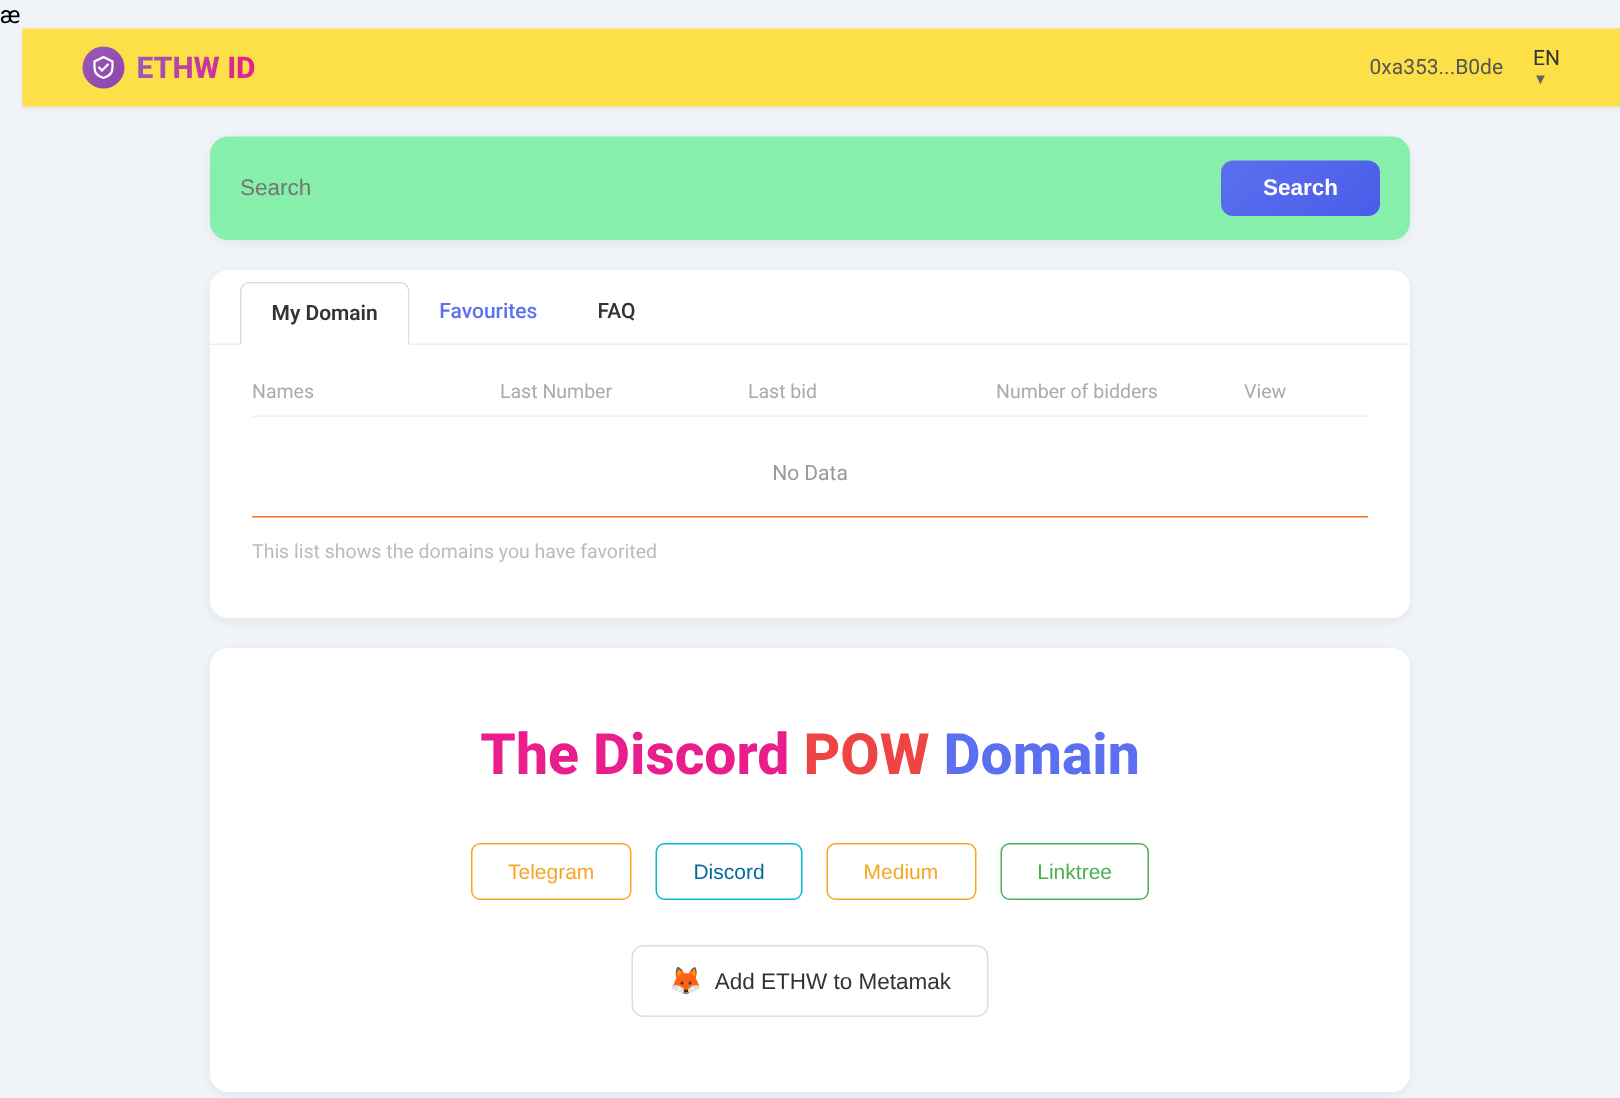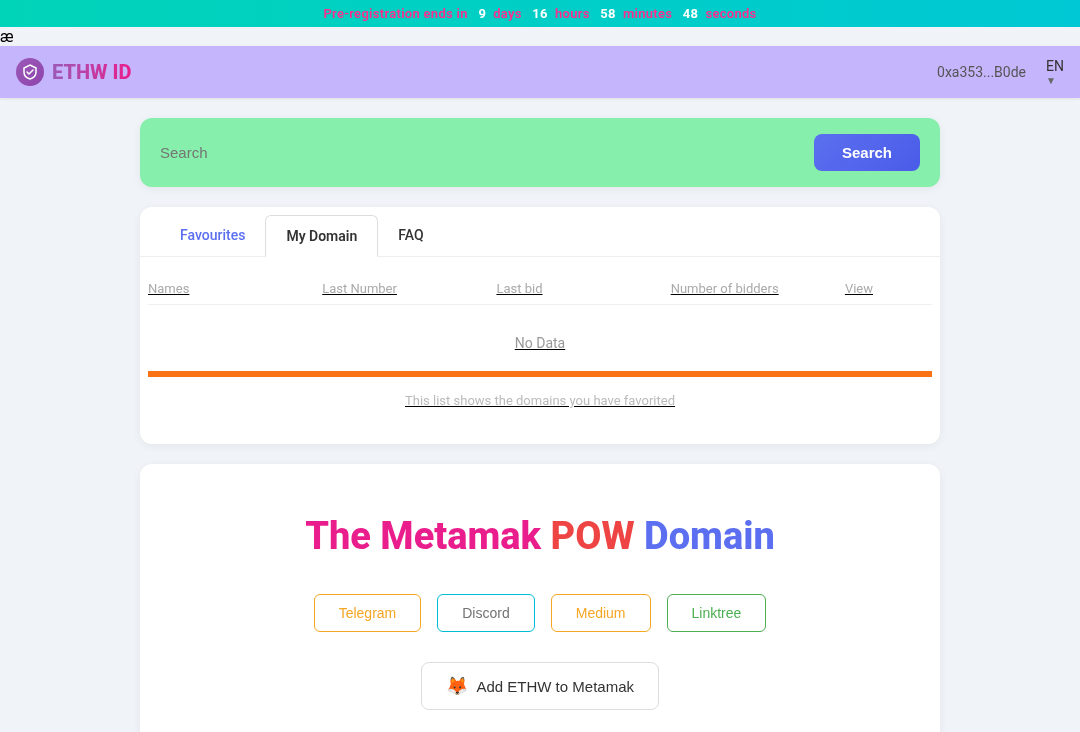--- a/index.html
+++ b/index.html
@@ -24,26 +24,27 @@
     .top-banner .countdown-label {
       color: #ff2d8e;
     }
     .top-banner .countdown-value {
       color: #fff;
       font-weight: 700;
     }
 
     
     .header {
-      background: #c4b5fd;
-      padding: 12px 16px;
+      background: #fde047;
+      padding: 12px 40px;
       display: flex;
       align-items: center;
       justify-content: space-between;
       box-shadow: 0 1px 3px rgba(0,0,0,0.08);
+      margin-left: 15px;
     }
     .logo-area {
       display: flex;
       align-items: center;
       gap: 8px;
     }
     .logo-icon {
       width: 28px;
       height: 28px;
       background: linear-gradient(135deg, #9b59b6, #8e44ad);
@@ -153,46 +154,45 @@
     }
     .tab-item.favourites {
       color: #5b6ff0;
     }
     .tab-item.faq {
       color: #333;
     }
 
     
     .table-container {
-      padding: 16px 8px;
-      text-decoration: underline;
+      padding: 16px 28px;
     }
     .table-header {
       display: grid;
       grid-template-columns: 2fr 2fr 2fr 2fr 1fr;
       padding: 8px 0;
       border-bottom: 1px solid #f0f0f0;
     }
     .table-header-cell {
       font-size: 13px;
       color: #aaa;
       font-weight: 400;
     }
     .table-no-data {
       text-align: center;
       padding: 30px 0 20px;
       font-size: 14px;
       color: #999;
     }
     .table-footer {
-      text-align: center;
+      text-align: left;
       padding: 16px 0 20px;
       font-size: 13px;
       color: #bbb;
-      border-top: 6px solid #f97316;
+      border-top: 1px solid #f97316;
     }
 
     
     .promo-section {
       background: white;
       border-radius: 12px;
       padding: 50px 40px 50px;
       box-shadow: 0 2px 8px rgba(0,0,0,0.06);
       text-align: center;
       margin-bottom: 20px;
@@ -223,21 +223,21 @@
     .social-btn {
       padding: 10px 24px;
       border-radius: 6px;
       font-size: 14px;
       font-weight: 500;
       cursor: pointer;
       background: white;
     }
     .social-btn.twitter { border: 1px solid #4CAF50; color: #4CAF50; }
     .social-btn.telegram { border: 1px solid #f5a623; color: #f5a623; padding-left: 24px; }
-    .social-btn.discord { border: 1px solid #00bcd4; color: #737373; }
+    .social-btn.discord { border: 1px solid #00bcd4; color: #0369a1; }
     .social-btn.medium { border: 1px solid #f5a623; color: #f5a623; }
     .social-btn.linktree { border: 1px solid #4CAF50; color: #4CAF50; }
 
     
     .metamask-btn {
       background: white;
       border: 1px solid #ddd;
       border-radius: 8px;
       padding: 12px 24px;
       font-size: 15px;
@@ -252,35 +252,20 @@
     }
 
     .banner-wrapper {
       position: relative;
     }
   </style>
 </head>
 <body>
 
 <div class="banner-wrapper">
-  <div class="top-banner">
-    <span>Pre-registration ends in</span>
-    &nbsp;
-    <span class="countdown-value">9</span>
-    &nbsp;<span class="countdown-label">days</span>
-    &nbsp;
-    <span class="countdown-value">16</span>
-    &nbsp;<span class="countdown-label">hours</span>
-    &nbsp;
-    <span class="countdown-value">58</span>
-    &nbsp;<span class="countdown-label">minutes</span>
-    &nbsp;
-    <span class="countdown-value">48</span>
-    &nbsp;<span class="countdown-label">seconds</span>
-  </div>
   <div class="ae-badge">æ</div>
 </div>
 
 <div class="header">
   <div class="logo-area">
     <div class="logo-icon">
       <svg width="16" height="16" viewBox="0 0 16 16" fill="none">
         <path d="M8 1L14 4v4c0 3.5-2.5 6-6 7-3.5-1-6-3.5-6-7V4L8 1z" fill="none" stroke="white" stroke-width="1.5"></path>
         <path d="M5 8l2 2 4-4" stroke="white" stroke-width="1.5" stroke-linecap="round"></path>
       </svg>
@@ -298,40 +283,40 @@
 
 <div class="main-content">
 
   <div class="search-container">
     <input class="search-input" type="text" placeholder="Search" style="">
     <button class="search-button">Search</button>
   </div>
 
   <div class="tabs-panel">
     <div class="tabs-header">
+      <div class="tab-item active">My Domain</div>
       <div class="tab-item favourites">Favourites</div>
-      <div class="tab-item active">My Domain</div>
       <div class="tab-item faq">FAQ</div>
     </div>
     <div class="table-container">
       <div class="table-header">
         <div class="table-header-cell">Names</div>
         <div class="table-header-cell">Last Number</div>
         <div class="table-header-cell">Last bid</div>
         <div class="table-header-cell">Number of bidders</div>
         <div class="table-header-cell">View</div>
       </div>
       <div class="table-no-data">No Data</div>
       <div class="table-footer">This list shows the domains you have favorited</div>
     </div>
   </div>
 
   <div class="promo-section">
     <div class="promo-title">
-      <span class="the-largest">The Metamak </span><span class="pow">POW</span><span class="domain"> Domain</span>
+      <span class="the-largest">The Discord </span><span class="pow">POW</span><span class="domain"> Domain</span>
     </div>
 
     <div class="social-links">
       <button class="social-btn telegram">Telegram</button>
       <button class="social-btn discord">Discord</button>
       <button class="social-btn medium">Medium</button>
       <button class="social-btn linktree">Linktree</button>
     </div>
 
     <button class="metamask-btn">

